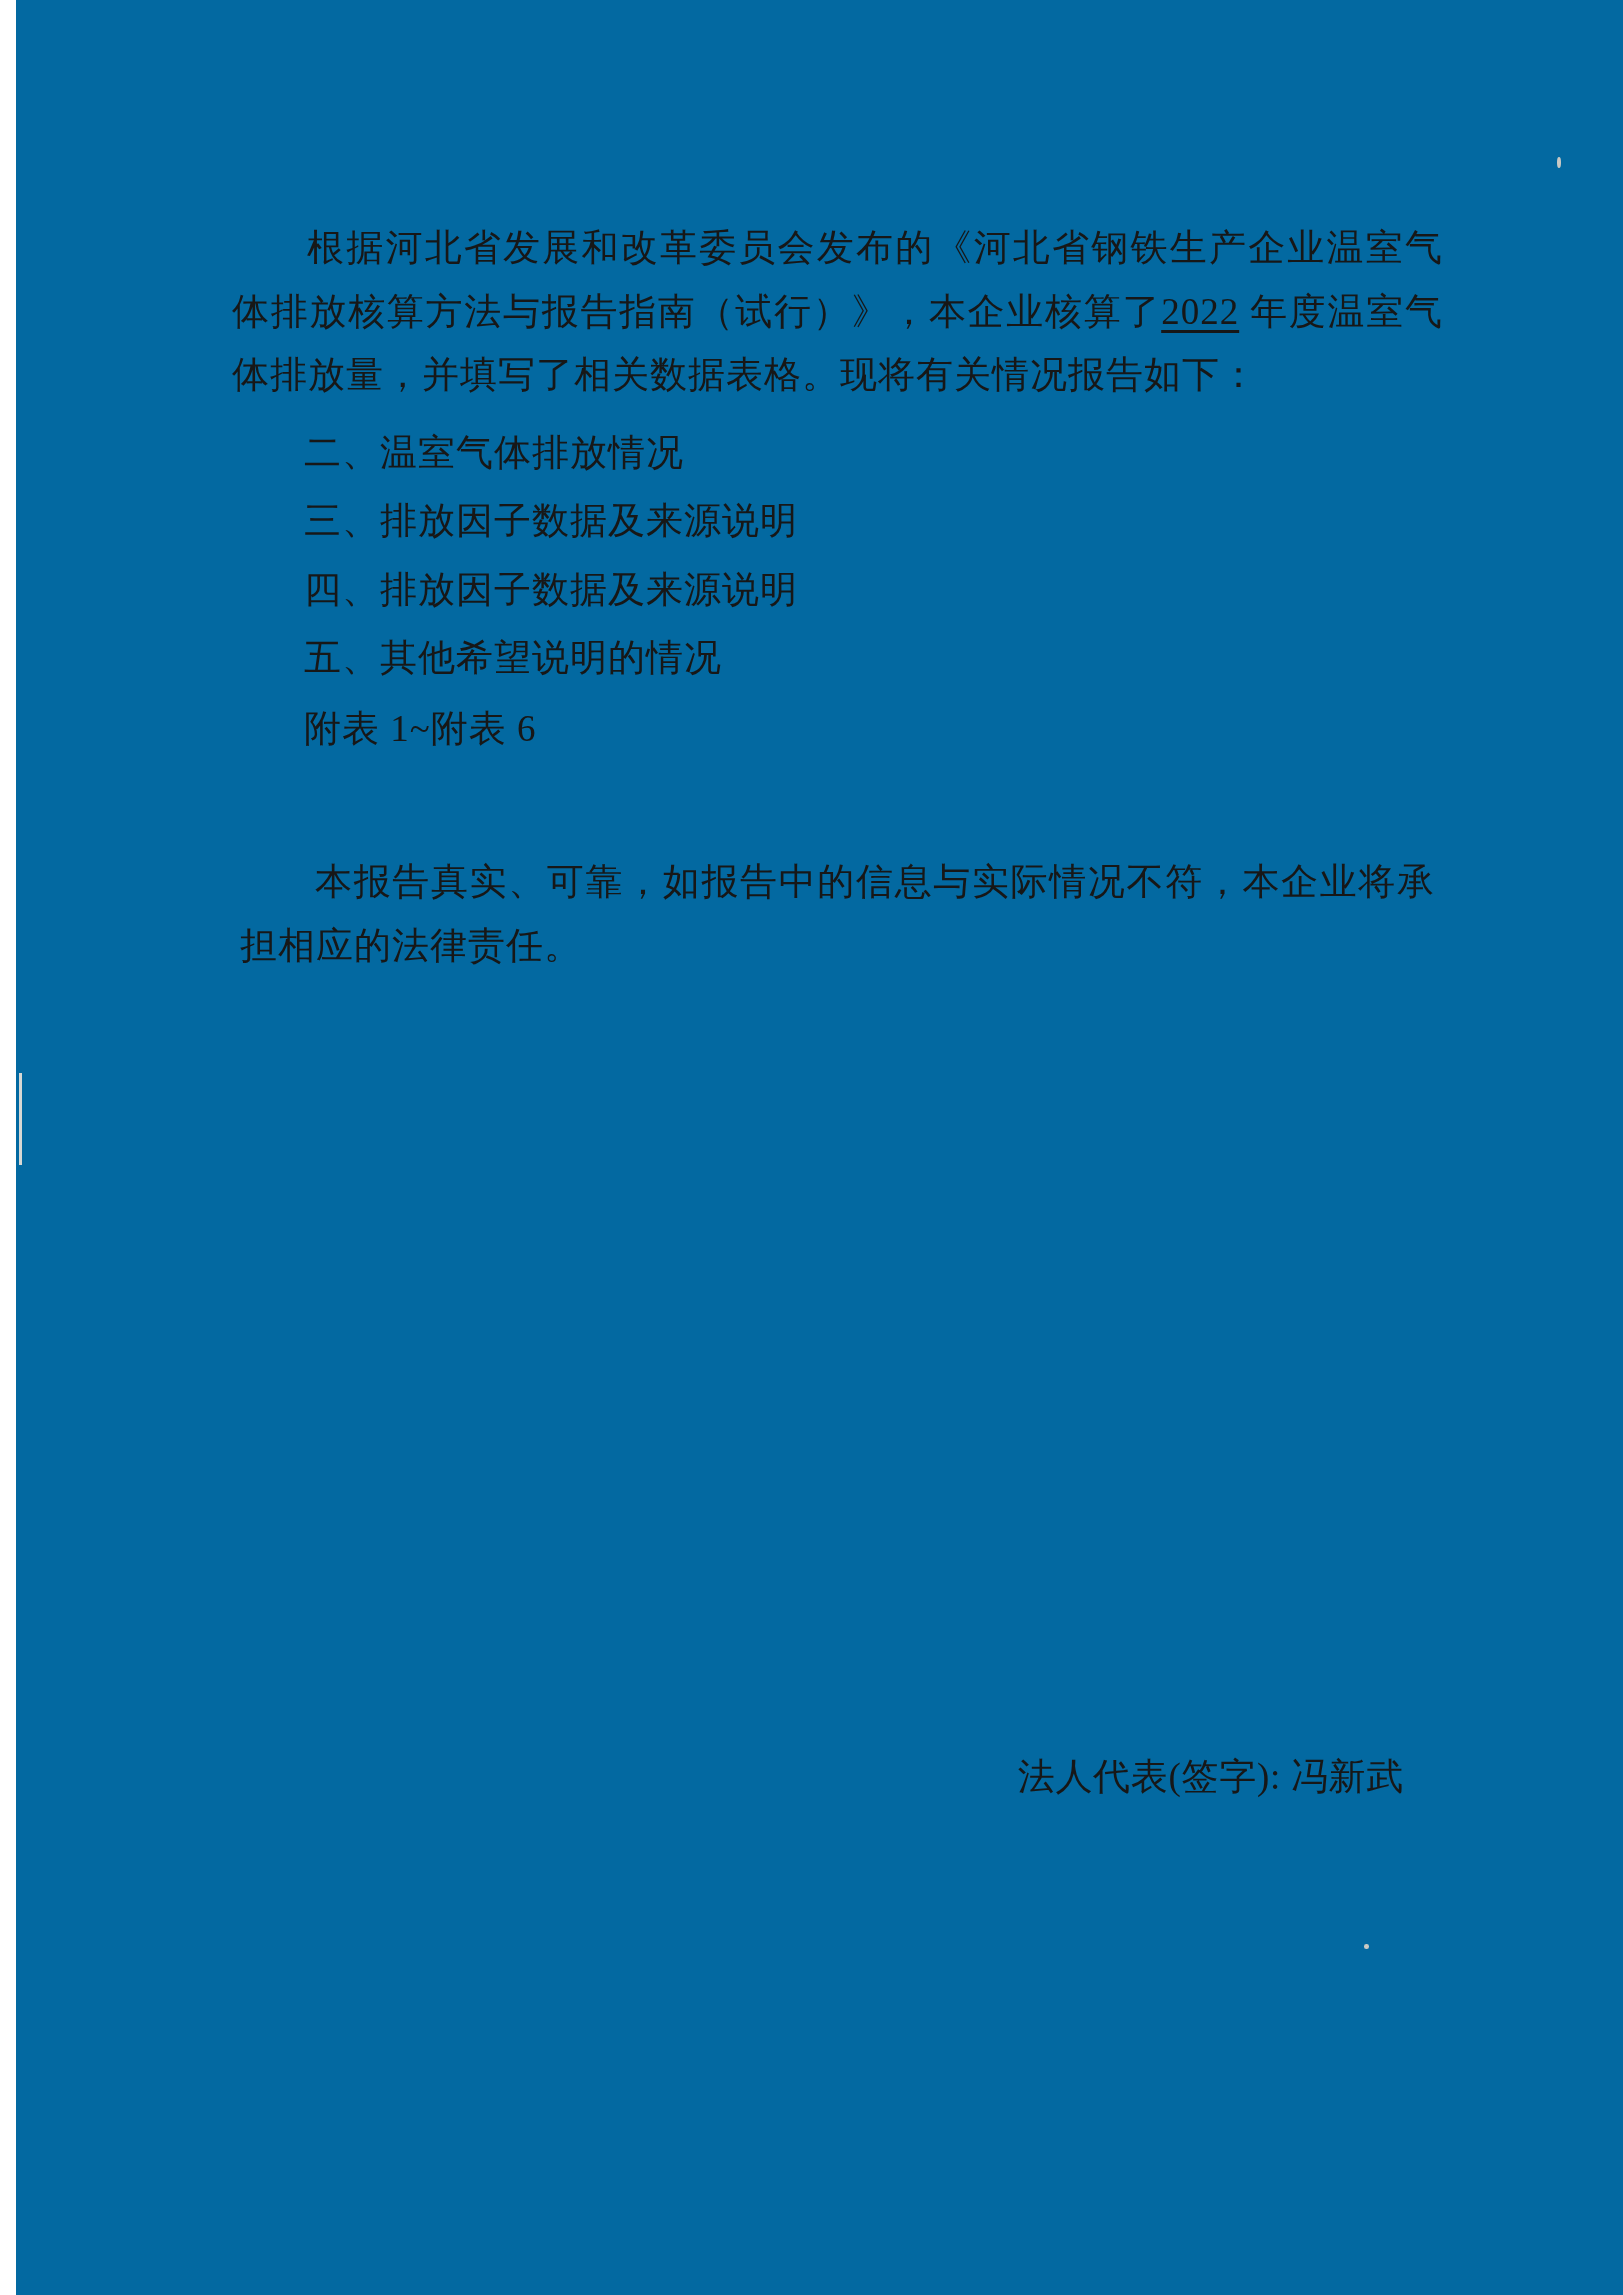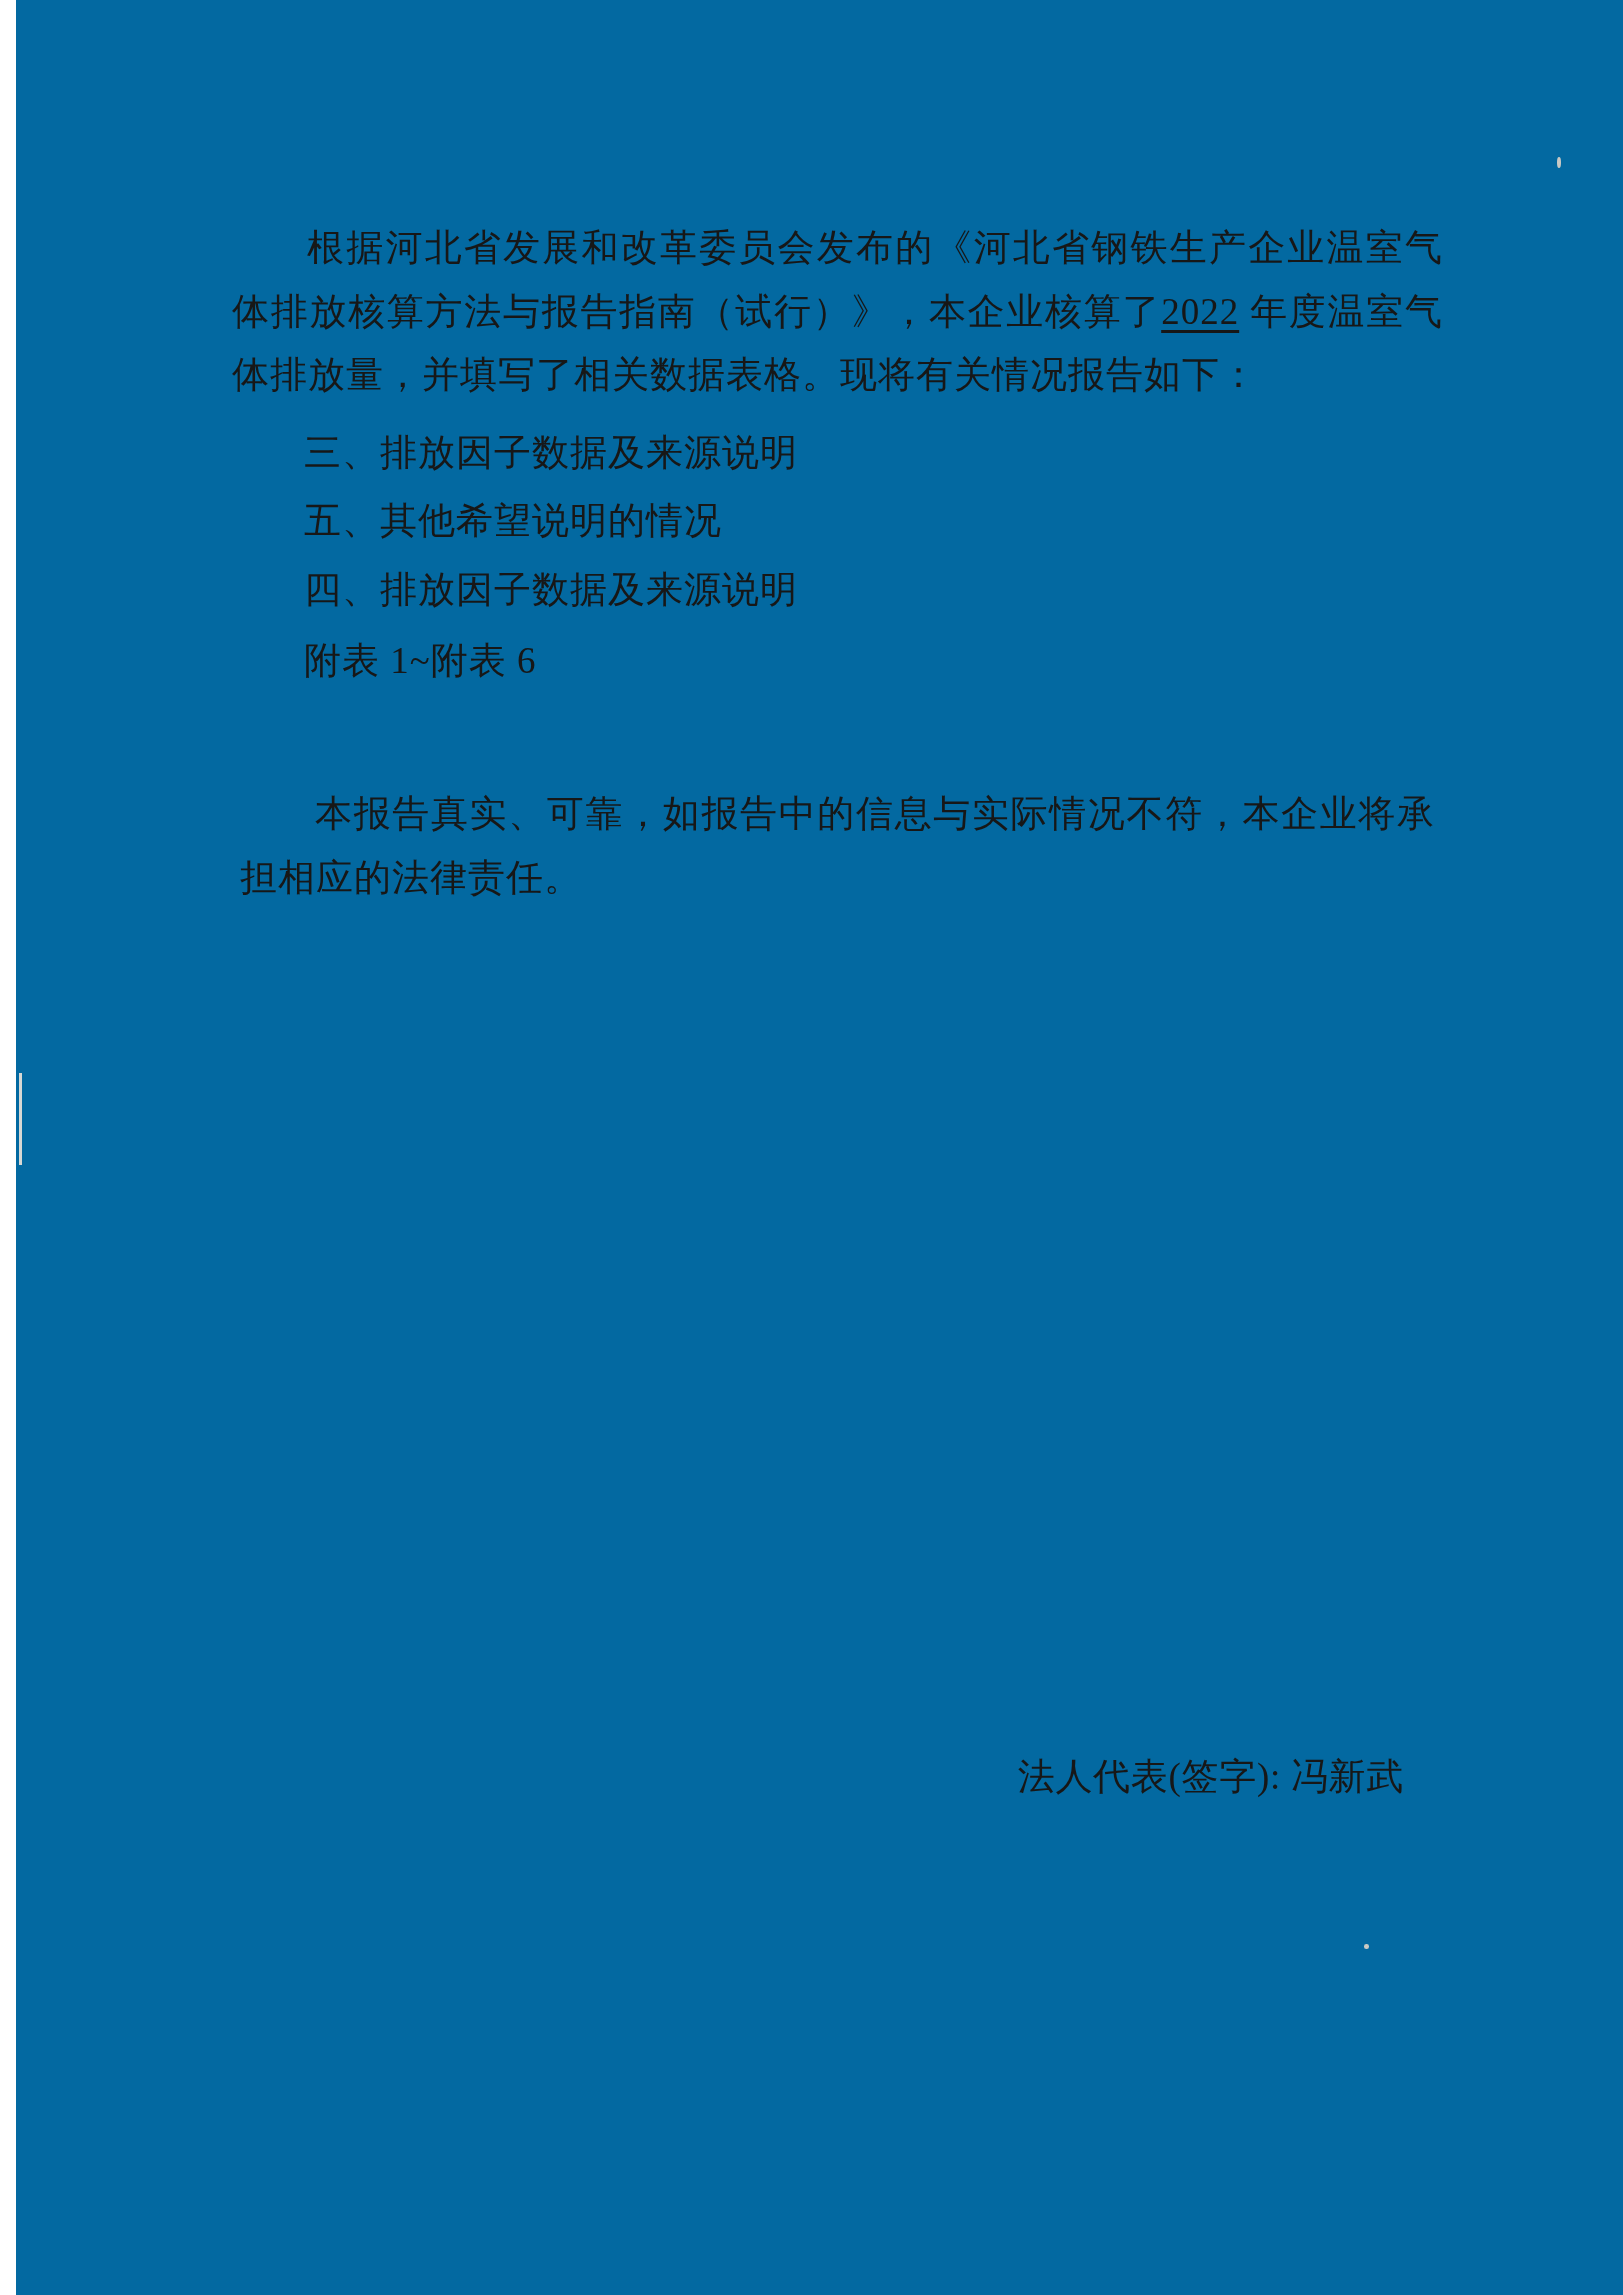--- a/index.html
+++ b/index.html
@@ -113,23 +113,24 @@
 
   <div class="edge-mark" style="left:2.6px; top:1073px; width:3.3px; height:92px;"></div>
   <div class="speck" style="left:1541px; top:157px; width:3.9px; height:10.5px;"></div>
   <div class="speck" style="left:1348px; top:1944px; width:4.6px; height:4.6px;"></div>
 
   <div class="content">
 
     <p class="para"><span>根据河北省发展和改革委员会发布的《河北省钢铁生产企业温室气体排放核算方法与报告指南（试行）》，本企业核算了</span><span class="underlined">2022</span> <span>年度温室气体排放量，并填写了相关数据表格。现将有关情况报告如下：</span></p>
 
     <ul class="list">
+      <li>二、温室气体排放情况</li>
       <li>三、排放因子数据及来源说明</li>
+      <li>四、排放因子数据及来源说明</li>
       <li>五、其他希望说明的情况</li>
-      <li>四、排放因子数据及来源说明</li>
     </ul>
 
     <div class="attach">附表 1~附表 6</div>
 
     <div class="spacer"></div>
 
     <p class="closing">本报告真实、可靠，如报告中的信息与实际情况不符，本企业将承担相应的法律责任。</p>
 
   </div>
 

